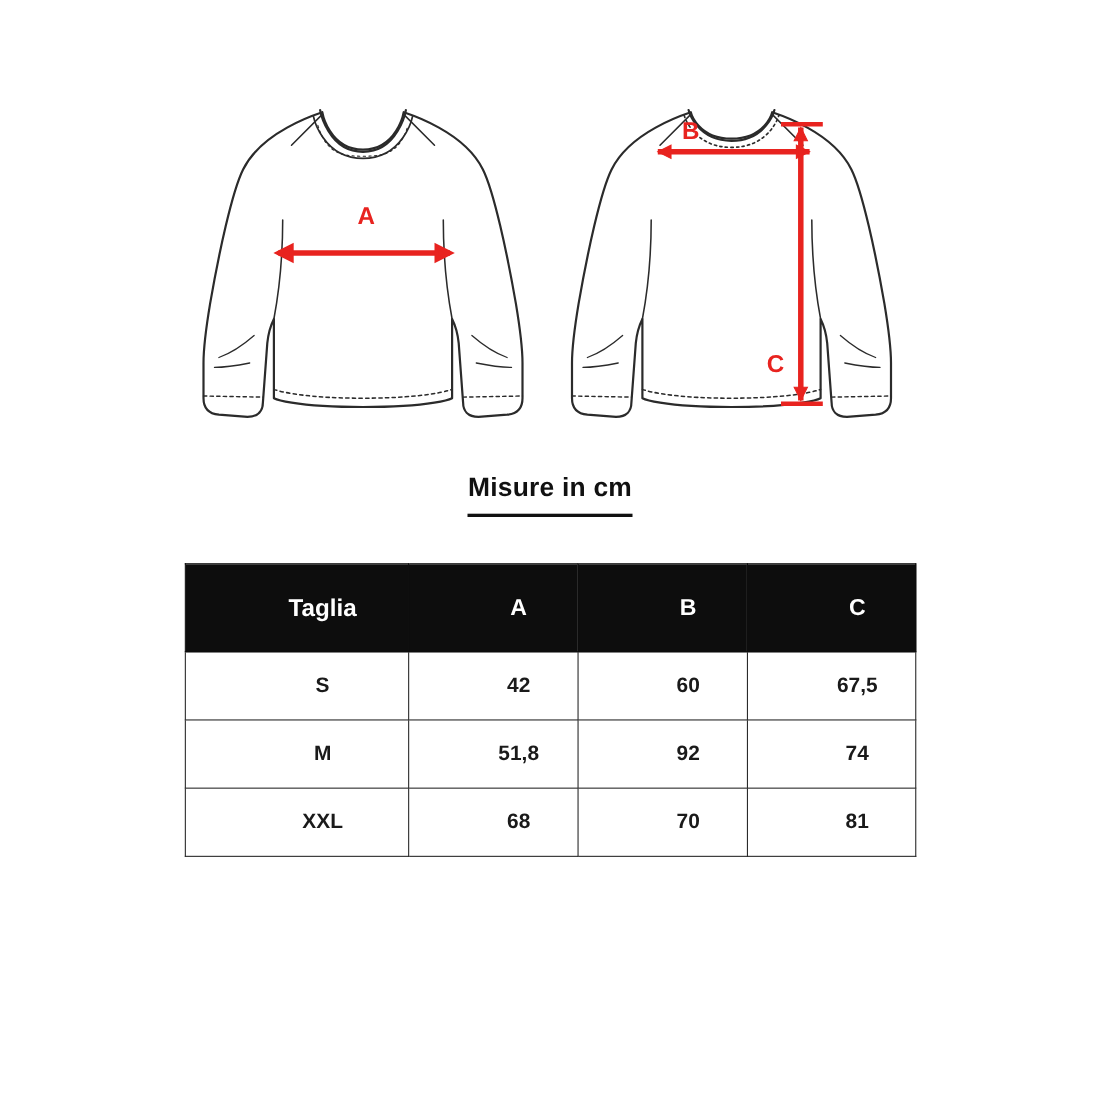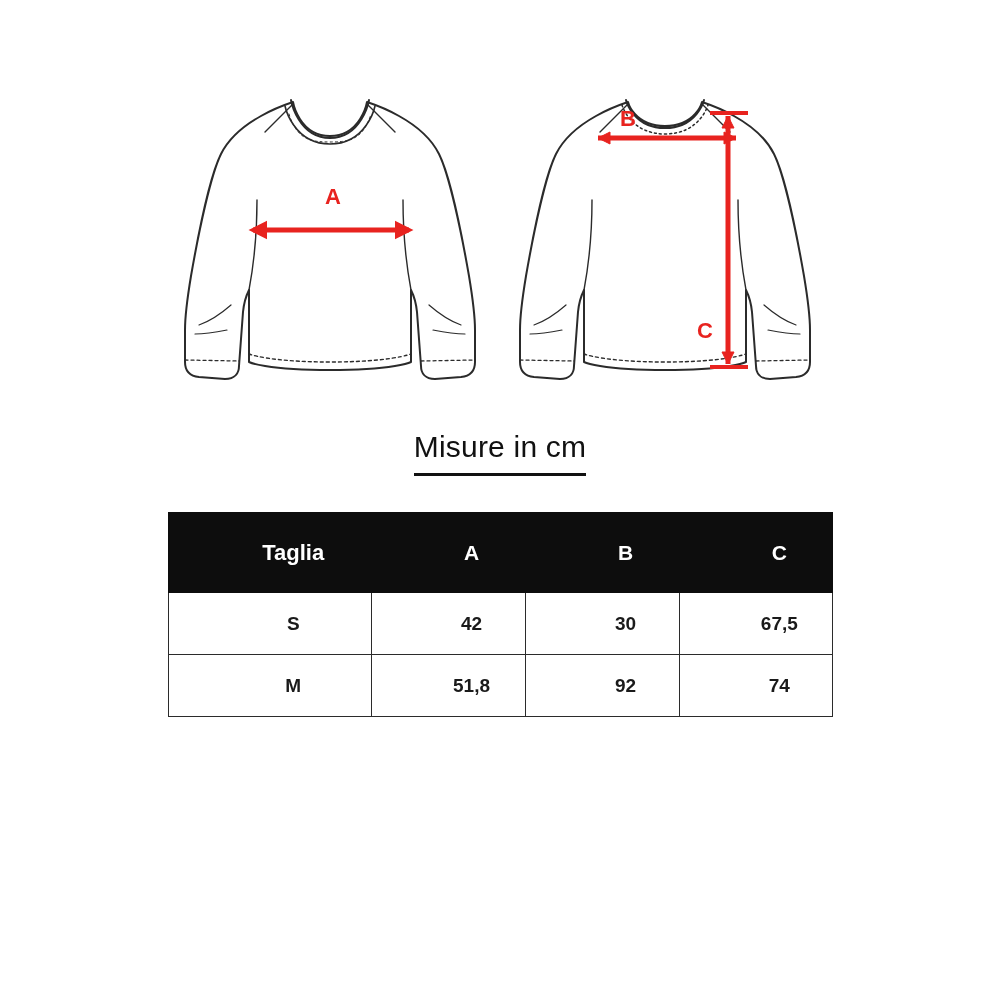--- a/index.html
+++ b/index.html
@@ -42,22 +42,22 @@
   
   .title-wrap {
     position: absolute;
     top: 430px;
     left: 0;
     width: 1000px;
     text-align: center;
   }
   .title {
     display: inline-block;
-    font-size: 30px;
-    font-weight: normal;
+    font-size: 24px;
+    font-weight: bold;
     letter-spacing: 0.2px;
     color: #111;
     padding-bottom: 9px;
     border-bottom: 3px solid #111;
   }
 
   
   .table-wrap {
     position: absolute;
     top: 512px;
@@ -250,26 +250,32 @@
           <th class="col-size">Taglia</th>
           <th>A</th>
           <th>B</th>
           <th>C</th>
         </tr>
       </thead>
       <tbody>
         <tr>
           <td>S</td>
           <td>42</td>
-          <td>30</td>
+          <td>60</td>
           <td>67,5</td>
         </tr>
         <tr>
           <td>M</td>
           <td>51,8</td>
           <td>92</td>
           <td>74</td>
         </tr>
+        <tr>
+          <td>XXL</td>
+          <td>68</td>
+          <td>70</td>
+          <td>81</td>
+        </tr>
       </tbody>
     </table>
   </div>
 
 </div>
 
 </body></html>

